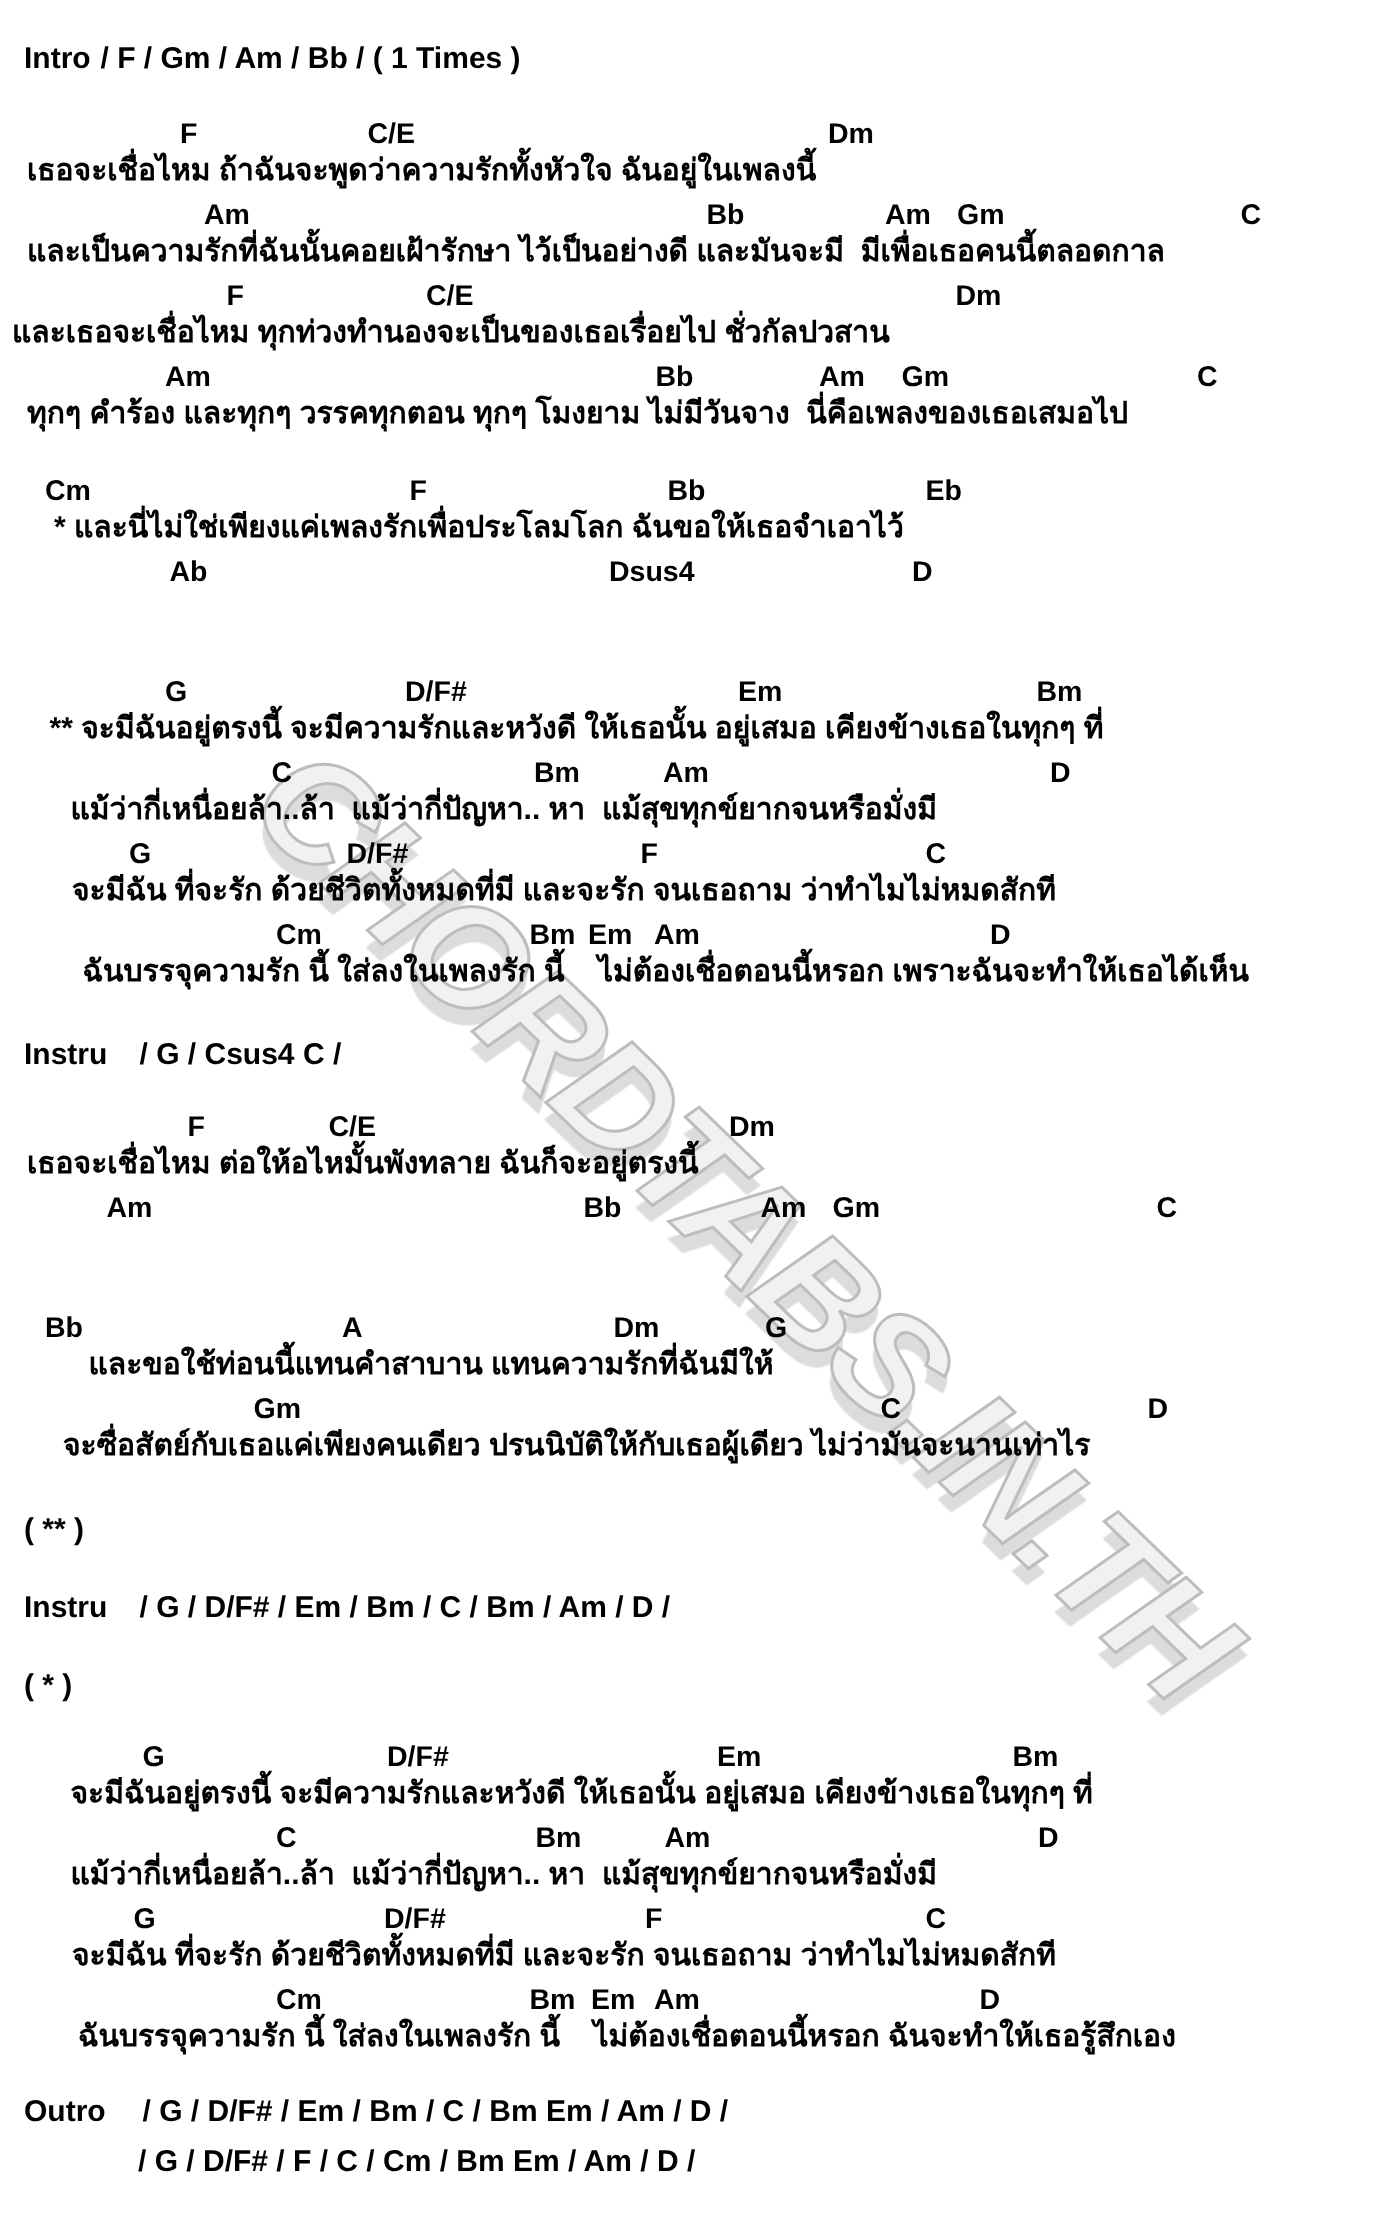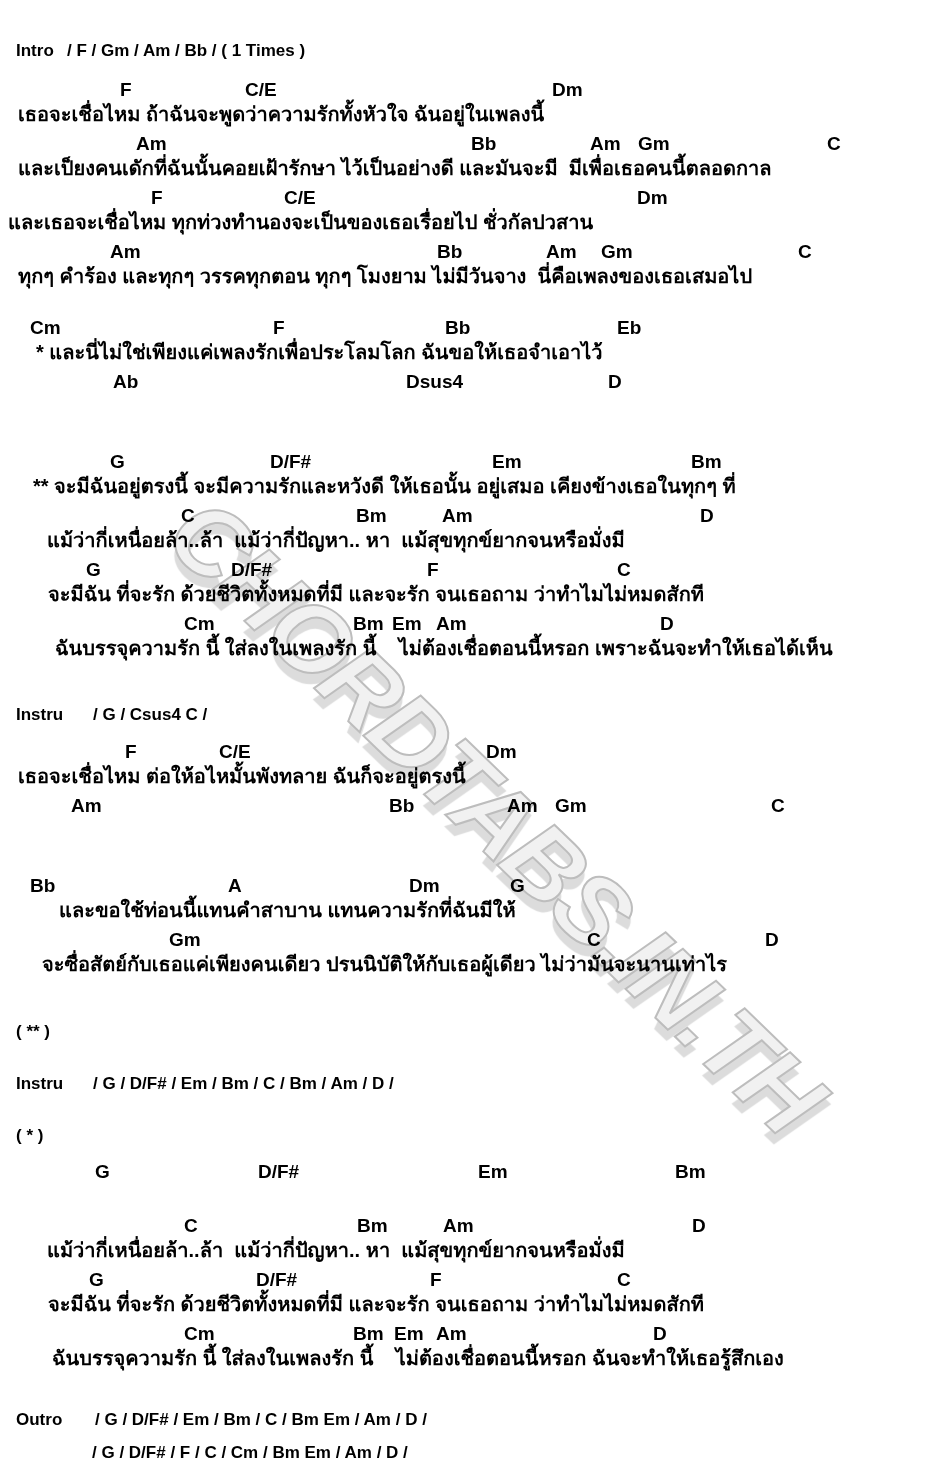--- a/index.html
+++ b/index.html
@@ -18,22 +18,22 @@
     font-size:19px;line-height:21px;
     white-space:pre;
   }
   .lyric{
     position:absolute;
     font-size:20px;line-height:30px;
     white-space:pre;
     z-index:2;
   }
   .section-label,.section-chords{
-    position:absolute;top:12px;
-    font-size:17px;line-height:24px;
+    position:absolute;top:0;
+    font-size:20px;line-height:24px;
     white-space:pre;
   }
   .watermark{
     position:absolute;
     left:495px;top:815px;
     transform:translate(-50%,-50%) rotate(44deg);
     transform-origin:center center;
     font-size:100px;
     font-style:italic;
     font-weight:700;
@@ -62,21 +62,21 @@
       <span class="chord" style="left: 552px;">Dm</span>
     </div>
     <span class="lyric" style="left: 18px; top: 99px; position: absolute;">เธอจะเชื่อไหม ถ้าฉันจะพูดว่าความรักทั้งหัวใจ ฉันอยู่ในเพลงนี้</span>
     <div class="row" style="top: 133px;">
       <span class="chord" style="left: 136px;">Am</span>
       <span class="chord" style="left: 471px;">Bb</span>
       <span class="chord" style="left: 590px;">Am</span>
       <span class="chord" style="left: 638px;">Gm</span>
       <span class="chord" style="left: 827px;">C</span>
     </div>
-    <span class="lyric" style="left: 18px; top: 153px; position: absolute;">และเป็ยงคนเดักที่ฉันนั้นคอยเฝ้ารักษา ไว้เป็นอย่างดี และมันจะมี  มีเพื่อเธอคนนี้ตลอดกาล</span>
+    <span class="lyric" style="left: 18px; top: 153px; position: absolute;">และเป็นความรักที่ฉันนั้นคอยเฝ้ารักษา ไว้เป็นอย่างดี และมันจะมี  มีเพื่อเธอคนนี้ตลอดกาล</span>
     <div class="row" style="top: 187px;">
       <span class="chord" style="left: 151px;">F</span>
       <span class="chord" style="left: 284px;">C/E</span>
       <span class="chord" style="left: 637px;">Dm</span>
     </div>
     <span class="lyric" style="left: 8px; top: 207px; position: absolute;">และเธอจะเชื่อไหม ทุกท่วงทำนองจะเป็นของเธอเรื่อยไป ชั่วกัลปวสาน</span>
     <div class="row" style="top: 241px;">
       <span class="chord" style="left: 110px;">Am</span>
       <span class="chord" style="left: 437px;">Bb</span>
       <span class="chord" style="left: 546px;">Am</span>
@@ -164,20 +164,21 @@
     </div>
     <div class="row" style="top: 1112px;">
       <span class="section-label" style="left: 16px;">( * )</span>
     </div>
     <div class="row" style="top: 1161px;">
       <span class="chord" style="left: 95px;">G</span>
       <span class="chord" style="left: 258px;">D/F#</span>
       <span class="chord" style="left: 478px;">Em</span>
       <span class="chord" style="left: 675px;">Bm</span>
     </div>
+    <span class="lyric" style="left: 47px; top: 1181px; position: absolute;">จะมีฉันอยู่ตรงนี้ จะมีความรักและหวังดี ให้เธอนั้น อยู่เสมอ เคียงข้างเธอในทุกๆ ที่</span>
     <div class="row" style="top: 1215px;">
       <span class="chord" style="left: 184px;">C</span>
       <span class="chord" style="left: 357px;">Bm</span>
       <span class="chord" style="left: 443px;">Am</span>
       <span class="chord" style="left: 692px;">D</span>
     </div>
     <span class="lyric" style="left: 47px; top: 1235px; position: absolute;">แม้ว่ากี่เหนื่อยล้า..ล้า  แม้ว่ากี่ปัญหา.. หา  แม้สุขทุกข์ยากจนหรือมั่งมี</span>
     <div class="row" style="top: 1269px;">
       <span class="chord" style="left: 89px;">G</span>
       <span class="chord" style="left: 256px;">D/F#</span>

